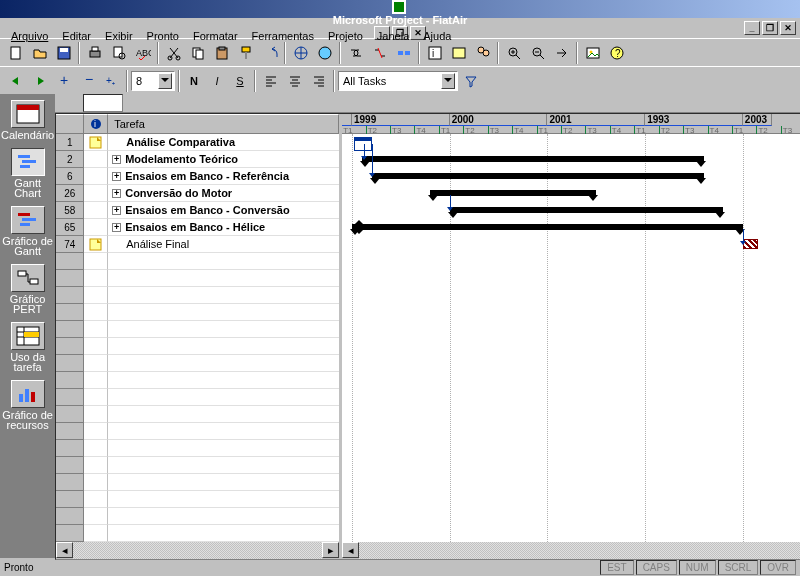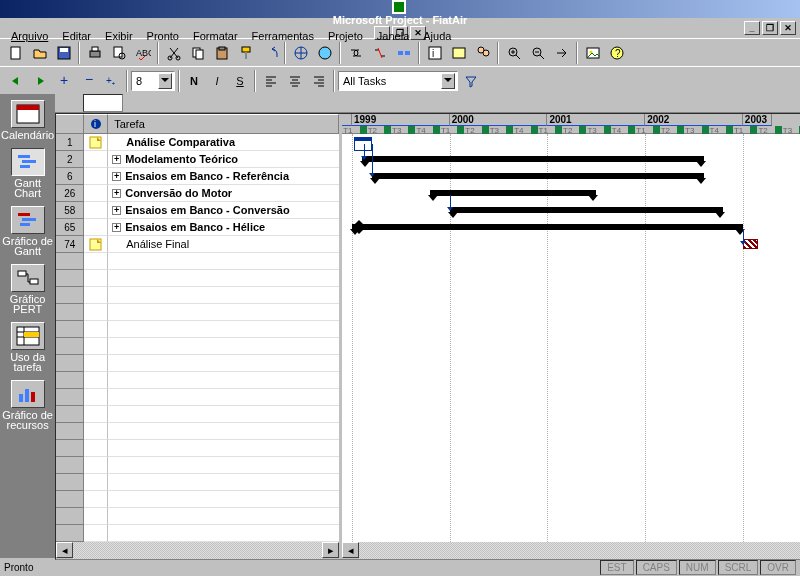--- a/index.html
+++ b/index.html
@@ -37,21 +37,21 @@
   .rowid{width:28px;background:#c0c0c0;border-right:1px solid #808080;border-bottom:1px solid #808080;display:flex;align-items:center;justify-content:center;font-size:10px;}
   .rowind{width:24px;border-right:1px solid #c0c0c0;border-bottom:1px solid #e0e0e0;display:flex;align-items:center;justify-content:center;}
   .rowtask{flex:1;border-bottom:1px solid #e0e0e0;display:flex;align-items:center;padding-left:4px;font-size:11px;}
   .rowtask.bold{font-weight:bold;}
   .exp{width:9px;height:9px;border:1px solid #808080;display:flex;align-items:center;justify-content:center;font-size:9px;line-height:7px;margin-right:4px;background:#fff;}
   .right{flex:1;display:flex;flex-direction:column;position:relative;overflow:hidden;}
   .timehdr{height:20px;display:flex;flex-direction:column;background:#c0c0c0;border-bottom:1px solid #808080;}
   .trow1{flex:1;display:flex;font-size:9px;}
   .trow1 div{border-right:1px solid #808080;border-bottom:1px solid #1d4ed8;padding-left:2px;}
   .trow2{flex:1;display:flex;font-size:8px;}
-  .trow2 div{border-right:7px solid #15803d;padding-left:1px;overflow:hidden;color:#666;}
+  .trow2 div{border-right:1px solid #15803d;padding-left:1px;overflow:hidden;color:#666;}
   .gantt{flex:1;position:relative;background:#fff;}
   .gcol{position:absolute;top:0;bottom:0;border-right:1px dotted #b0b0b0;}
   .gbar{position:absolute;height:6px;background:#000;}
   .gbar::before,.gbar::after{content:"";position:absolute;width:0;height:0;border:5px solid transparent;border-top:6px solid #000;top:5px;}
   .gbar::before{left:-2px;}
   .gbar::after{right:-2px;}
   .link{position:absolute;border-left:1px solid #003399;}
   .ms{position:absolute;width:10px;height:10px;transform:rotate(45deg);background:#000;}
   .sumbar{position:absolute;height:10px;background:repeating-linear-gradient(45deg,#800000,#800000 2px,#fff 2px,#fff 4px);border:1px solid #800000;}
   .calico{position:absolute;width:18px;height:14px;background:#fff;border:1px solid #003399;border-top:4px solid #003399;}
@@ -545,21 +545,21 @@
         </div>
       </div>
 
       <div class="right">
         <div class="timehdr">
           <div class="trow1" id="yrow">
               <div style="width: 9.77273px;"></div>
               <div style="width: 97.7273px; font-weight: bold; font-size: 10px; background: rgb(192, 192, 192);">1999</div>
               <div style="width: 97.7273px; font-weight: bold; font-size: 10px; background: rgb(192, 192, 192);">2000</div>
               <div style="width: 97.7273px; font-weight: bold; font-size: 10px; background: rgb(192, 192, 192);">2001</div>
-              <div style="width: 97.7273px; font-weight: bold; font-size: 10px; background: rgb(192, 192, 192);">2002</div>
+              <div style="width: 97.7273px; font-weight: bold; font-size: 10px; background: rgb(192, 192, 192);">1993</div>
               <div style="width: 29.3182px; font-weight: bold; font-size: 10px; background: rgb(192, 192, 192);">2003</div>
             </div>
           <div class="trow2" id="qrow">
               <div style="width: 24.4318px;">T1</div>
               <div style="width: 24.4318px;">T2</div>
               <div style="width: 24.4318px;">T3</div>
               <div style="width: 24.4318px;">T4</div>
               <div style="width: 24.4318px;">T1</div>
               <div style="width: 24.4318px;">T2</div>
               <div style="width: 24.4318px;">T3</div>

